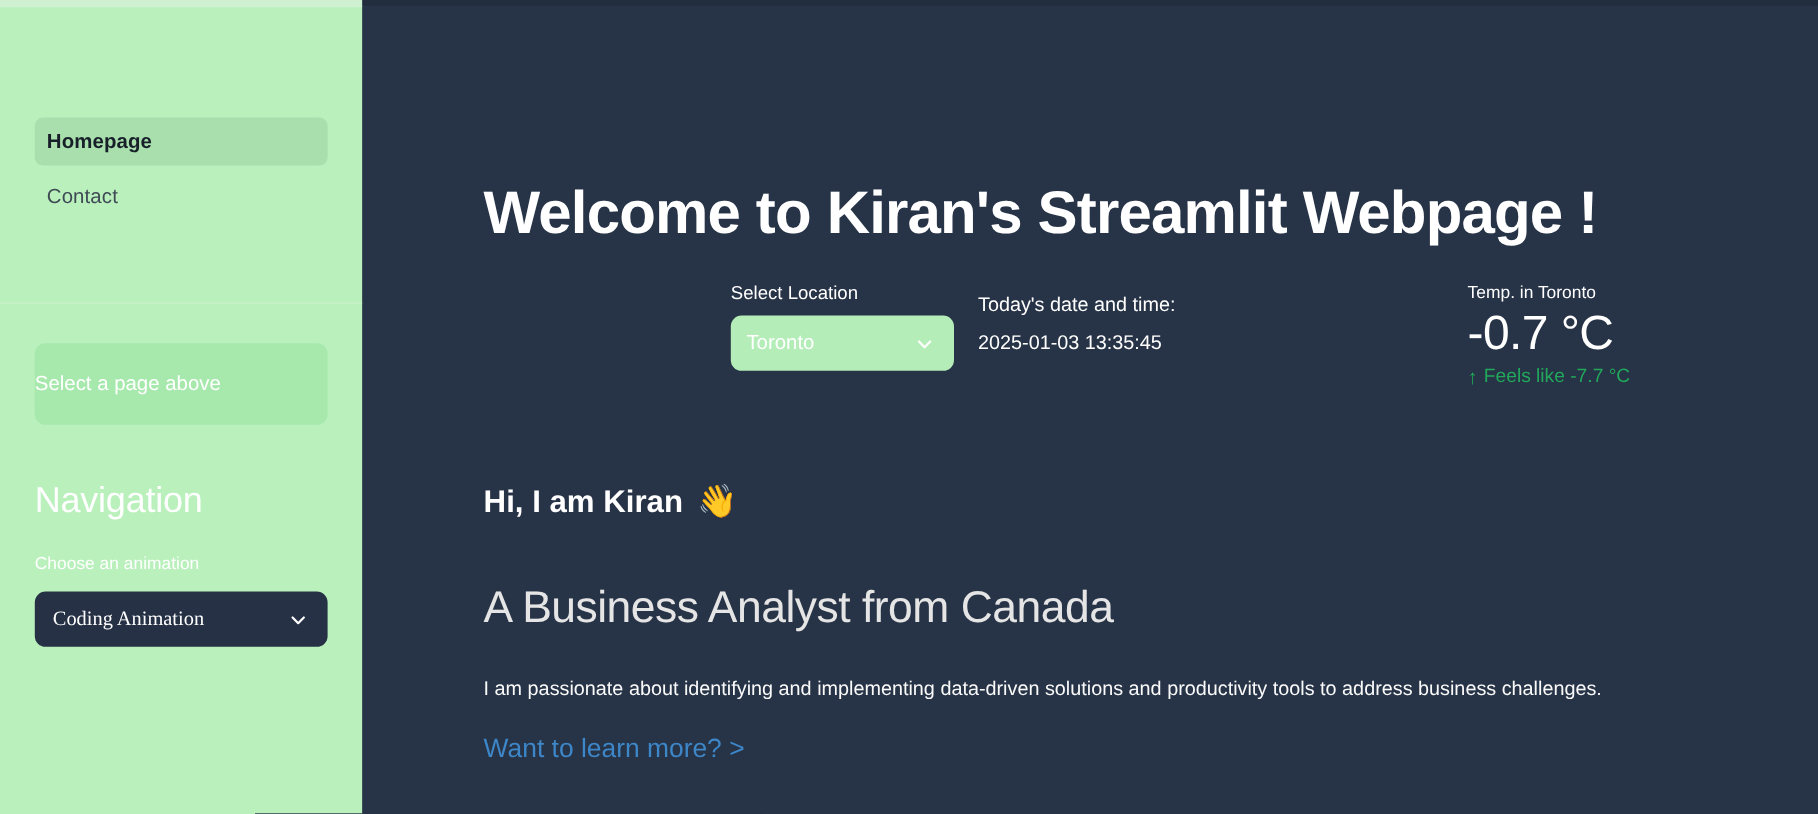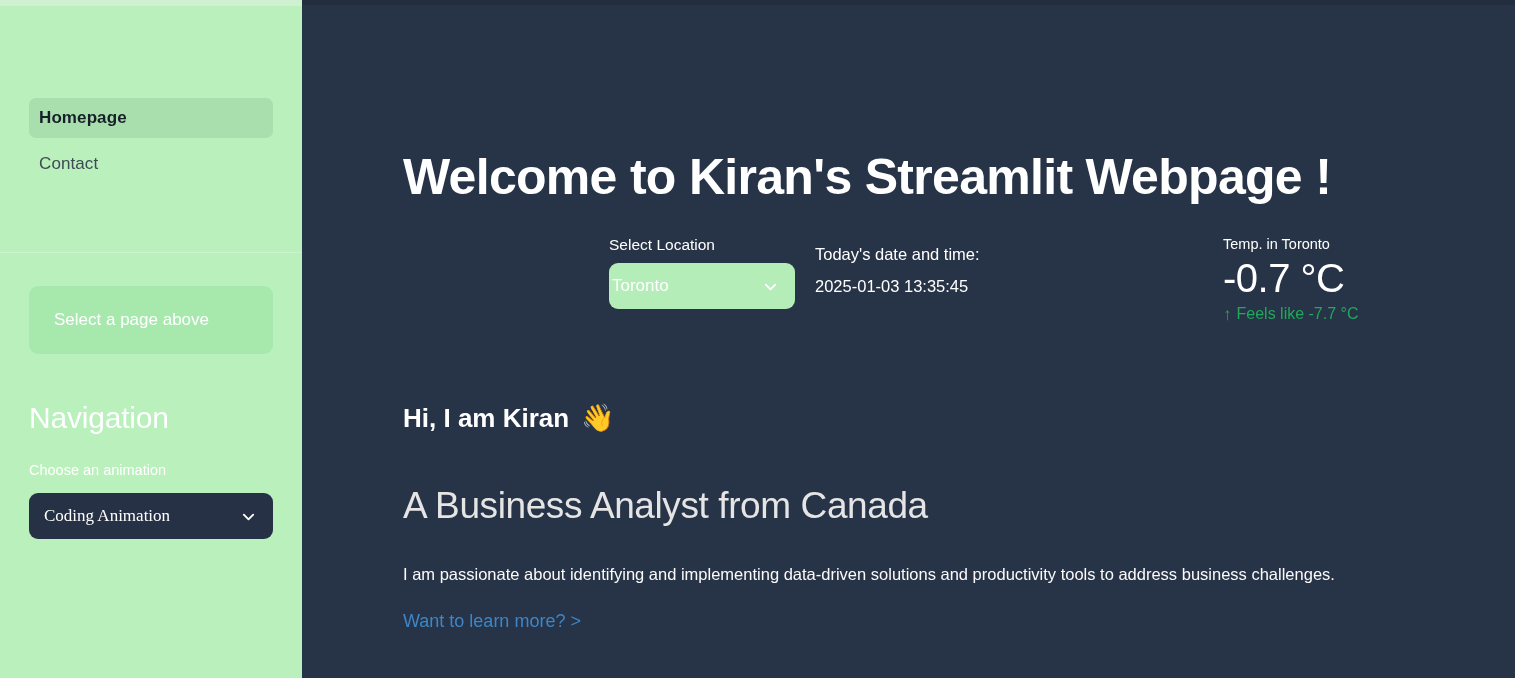--- a/index.html
+++ b/index.html
@@ -65,21 +65,20 @@
   .info-box {
     position: absolute;
     top: 286px;
     left: 29px;
     width: 244px;
     height: 68px;
     background: #A7E9AD;
     border-radius: 9px;
     display: flex;
     align-items: center;
-    padding-left: 25px;
     color: #FFFFFF;
     font-size: 17px;
   }
 
   .nav-heading {
     position: absolute;
     top: 401px;
     left: 29px;
     font-size: 30px;
     font-weight: 400;
@@ -166,21 +165,21 @@
   }
 
   .green-select {
     width: 186px;
     height: 46px;
     background: #B4EDB8;
     border-radius: 9px;
     display: flex;
     align-items: center;
     justify-content: space-between;
-    padding: 0 17px 0 3px;
+    padding: 0 17px 0 13px;
     cursor: pointer;
   }
   .green-select .val {
     color: #FFFFFF;
     font-size: 17px;
   }
 
   .datetime-text {
     font-size: 16.5px;
     color: #FFFFFF;
@@ -243,21 +242,21 @@
     font-size: 16.5px;
     color: #FAFAFA;
     line-height: 32px;
     text-align: justify;
   }
 
   .more-link {
     position: absolute;
     top: 611px;
     left: 101px;
-    font-size: 18px;
+    font-size: 22px;
     color: #3D86C8;
     text-decoration: none;
     cursor: pointer;
   }
 </style>
 </head>
 <body>
 
 <aside id="sidebar">
   <div id="sidebar-top-strip"></div>

